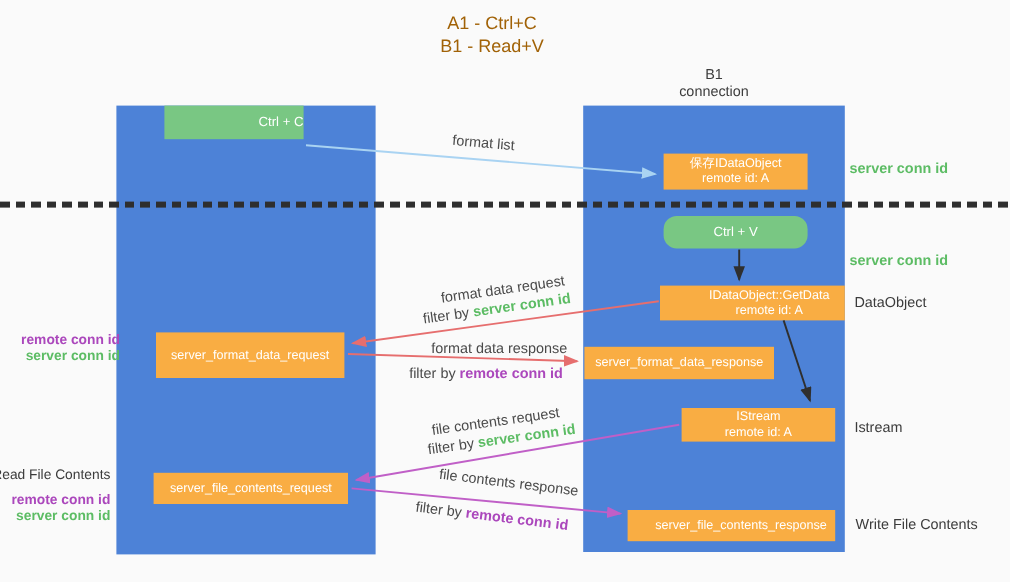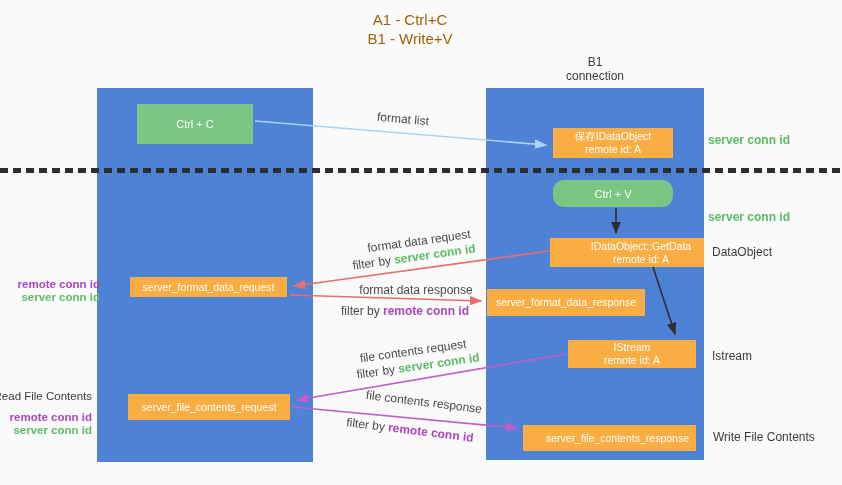--- a/index.html
+++ b/index.html
@@ -31,56 +31,56 @@
   .left-ids{text-align:right;font-size:11.5px;line-height:13px;font-weight:bold;white-space:nowrap;}
   svg.arrows{left:0;top:0;pointer-events:none;}
 </style>
 </head>
 <body>
 
 <div class="canvas">
 
   <div class="abs title">
     <div>A1 - Ctrl+C</div>
-    <div>B1 - Write+V</div>
+    <div>B1 - Read+V</div>
   </div>
 
   <div class="abs col-header" style="left:205px;top:55px;margin-top:38px;">
     <div>A1</div>
     <div>format</div>
   </div>
   <div class="abs col-header" style="left:595px;top:55px;">
     <div>B1</div>
     <div>connection</div>
   </div>
 
   <div class="abs col-rect" style="left:97px;top:88px;width:216px;height:374px;"></div>
   <div class="abs col-rect" style="left:486px;top:88px;width:218px;height:372px;"></div>
 
   <div class="abs dashes"></div>
 
-  <div class="abs node green fs11" style="left:137px;top:104px;width:116px;height:40px;">
+  <div class="abs node green fs11" style="left:137px;top:88px;width:116px;height:28px;align-items:flex-end;">
     <span>Ctrl + C</span>
   </div>
 
   <div class="abs node orange fs105" style="left:553px;top:128px;width:120px;height:30px;">
     <span>保存IDataObject</span>
     <span>remote id: A</span>
   </div>
 
   <div class="abs node green fs11" style="left:553px;top:180px;width:120px;height:27px;border-radius:11px;">
     <span>Ctrl + V</span>
   </div>
 
   <div class="abs node orange fs105" style="left:550px;top:238px;width:126px;height:29px;padding-left:28px;">
     <span>IDataObject::GetData</span>
     <span>remote id: A</span>
   </div>
 
-  <div class="abs node orange fs105" style="left:130px;top:277px;width:157px;height:20px;">
+  <div class="abs node orange fs105" style="left:130px;top:277px;width:157px;height:38px;">
     <span>server_format_data_request</span>
   </div>
 
   <div class="abs node orange fs105" style="left:487px;top:289px;width:158px;height:27px;">
     <span>server_format_data_response</span>
   </div>
 
   <div class="abs node orange fs105" style="left:568px;top:340px;width:128px;height:28px;">
     <span>IStream</span>
     <span>remote id: A</span>

